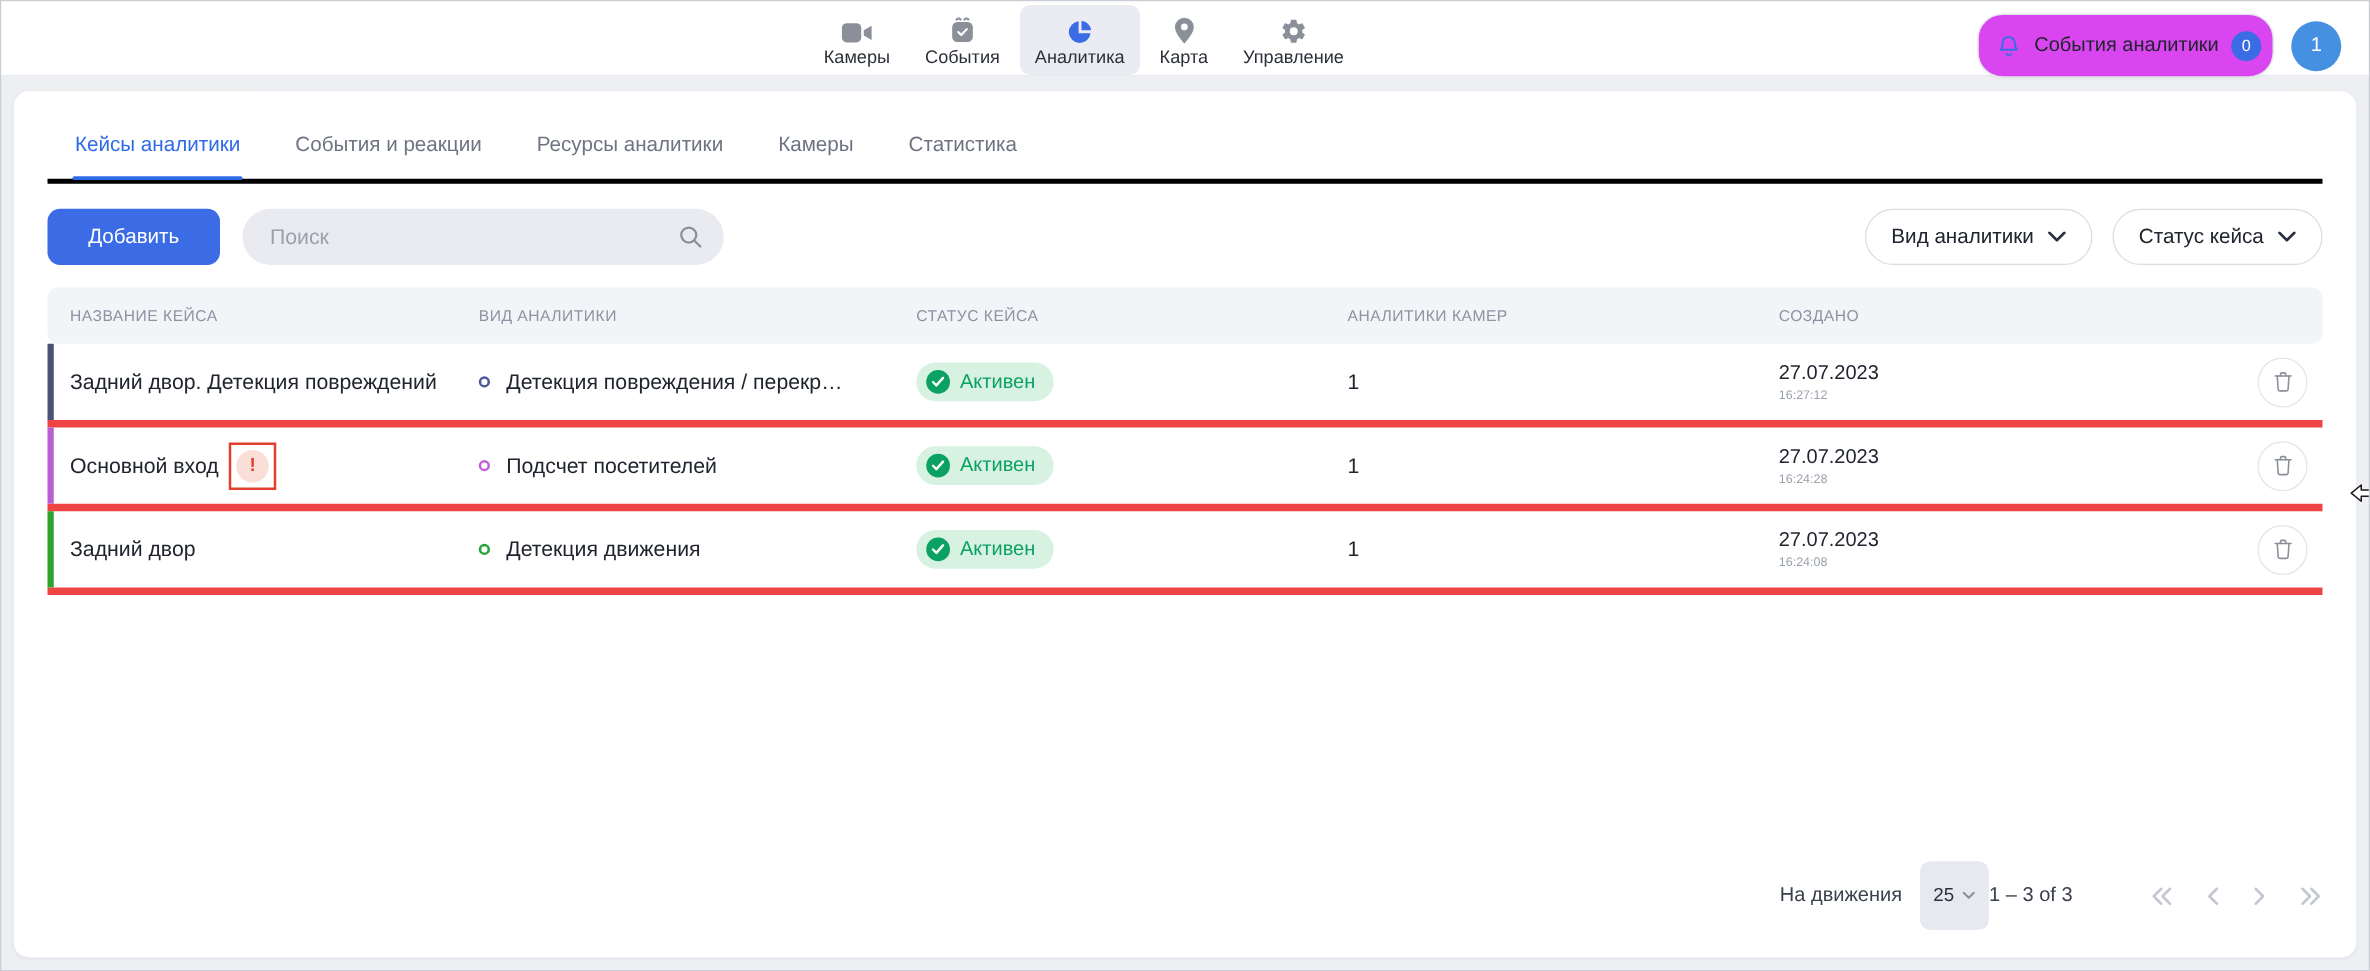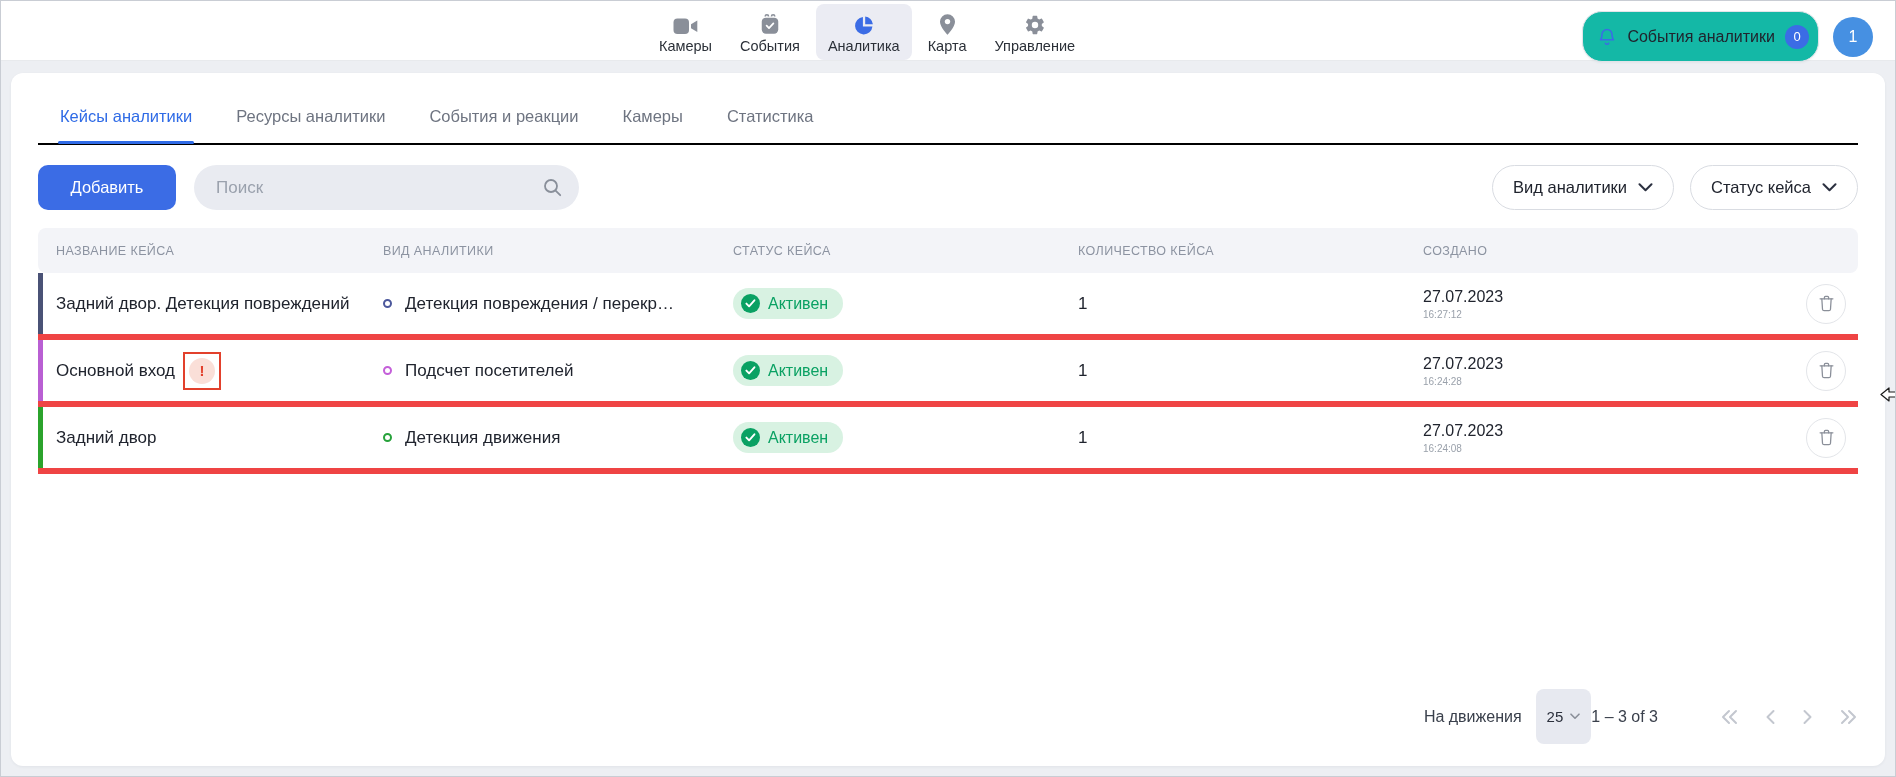--- a/index.html
+++ b/index.html
@@ -10,33 +10,33 @@
   
   .topbar { position:relative; height:60px; background:#fff; border-bottom:1px solid #e8eaed; }
   .nav-group { position:absolute; left:646px; top:0; height:60px; display:flex; align-items:center; gap:4px; }
   .nav-item { height:56px; margin-top:2px; padding:4px 12px 2px; border-radius:8px; display:flex;
               flex-direction:column; align-items:center; justify-content:center; gap:2px;
               font-size:14.5px; color:#2b3038; cursor:pointer; }
   .nav-item.active { background:#ebecf3; }
   .nav-icon { height:24px; display:flex; align-items:flex-end; justify-content:center; }
   .top-right { position:absolute; right:22px; top:10px; display:flex; align-items:center; gap:14px; }
   .events-pill { height:51px; display:flex; align-items:center; gap:10px; padding:0 9px 0 14px;
-                 background:#14b8a6; border:1px solid #e2e4e9; border-radius:20px; font-size:16px;
+                 background:#d946ef; border:1px solid #e2e4e9; border-radius:20px; font-size:16px;
                  color:#20242e; box-shadow:0 1px 2px rgba(40,50,70,.05); cursor:pointer; }
   .events-badge { min-width:24px; height:24px; border-radius:12px; background:#3b6ce5; color:#fff;
                   font-size:13px; display:flex; align-items:center; justify-content:center; padding:0 6px; }
   .avatar { width:40px; height:40px; border-radius:50%; background:#4690e2; color:#fff; font-size:16px;
             display:flex; align-items:center; justify-content:center; cursor:pointer; }
 
   
   .card { position:absolute; left:10px; top:72px; width:1874px; height:693px; background:#fff;
           border-radius:12px; box-shadow:0 1px 3px rgba(40,50,70,.06); display:flex; flex-direction:column; }
 
   
-  .tabs { margin:16px 27px 0; display:flex; gap:40px; border-bottom:2px solid #000000;text-align:center; }
+  .tabs { margin:16px 27px 0; display:flex; gap:40px; border-bottom:4px solid #000000;text-align:center; }
   .tab { position:relative; padding:18px 2px 17px; font-size:16.5px; color:#6e7481; cursor:pointer; }
   .tab:first-child { margin-left:20px; }
   .tab.active { color:#2f6be6; }
   .tab.active::after { content:""; position:absolute; left:0; right:0; bottom:-1px; height:3px;
                        background:#2f6be6; border-radius:2px; }
 
   
   .toolbar { margin:20px 27px 0; display:flex; align-items:center; }
   .btn-add { width:138px; height:45px; background:#3b6ce5; color:#fff; border:none; border-radius:10px;
              font-size:16.5px; font-family:inherit; cursor:pointer; }
@@ -158,22 +158,22 @@
         <span class="events-badge">0</span>
       </div>
       <div class="avatar">1</div>
     </div>
   </div>
 
   <div class="card">
 
     <div class="tabs">
       <div class="tab active">Кейсы аналитики</div>
+      <div class="tab">События и реакции</div>
       <div class="tab">Ресурсы аналитики</div>
-      <div class="tab">События и реакции</div>
       <div class="tab">Камеры</div>
       <div class="tab">Статистика</div>
     </div>
 
     <div class="toolbar">
       <button class="btn-add">Добавить</button>
       <div class="search">
         <input type="text" placeholder="Поиск" style="">
         <span class="mag">
           <svg width="21" height="21" viewBox="0 0 21 21" fill="none" stroke="#898f9a" stroke-width="1.8" stroke-linecap="round">
@@ -199,21 +199,21 @@
             </svg>
         </span>
       </div>
     </div>
 
     <div class="table">
       <div class="thead">
         <div>НАЗВАНИЕ КЕЙСА</div>
         <div>ВИД АНАЛИТИКИ</div>
         <div>СТАТУС КЕЙСА</div>
-        <div>КОЛИЧЕСТВО КЕЙСА</div>
+        <div>АНАЛИТИКИ КАМЕР</div>
         <div>СОЗДАНО</div>
         <div></div>
       </div>
       <div>
       <div class="trow">
         <span class="accent-bar" style="background: rgb(74, 82, 118);"></span>
         <div class="cell-name">
           <span>Задний двор. Детекция повреждений</span>
 
         </div>

